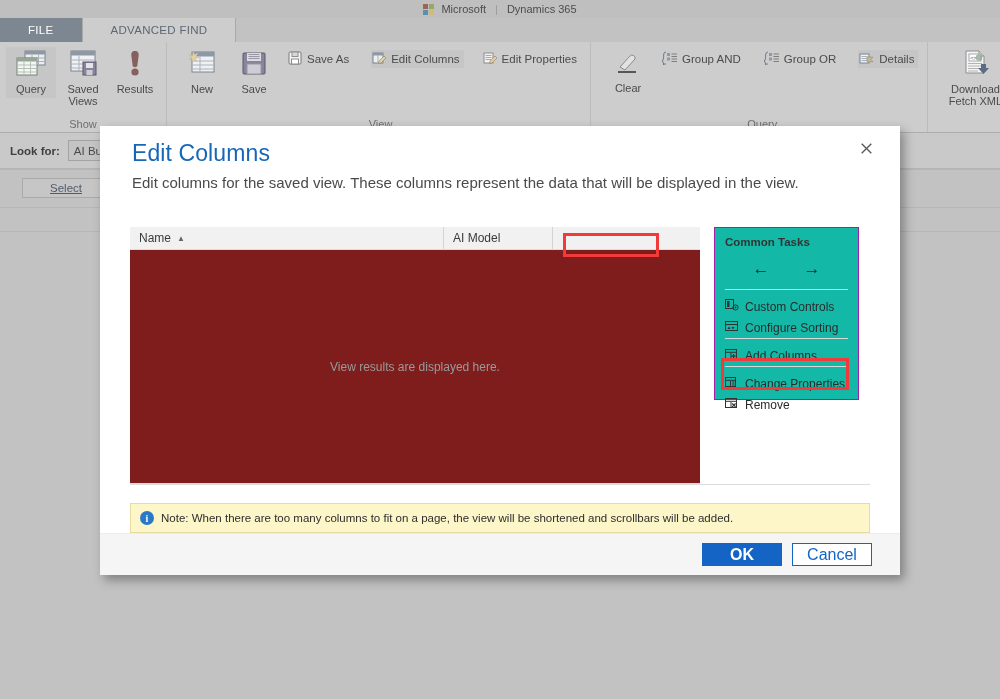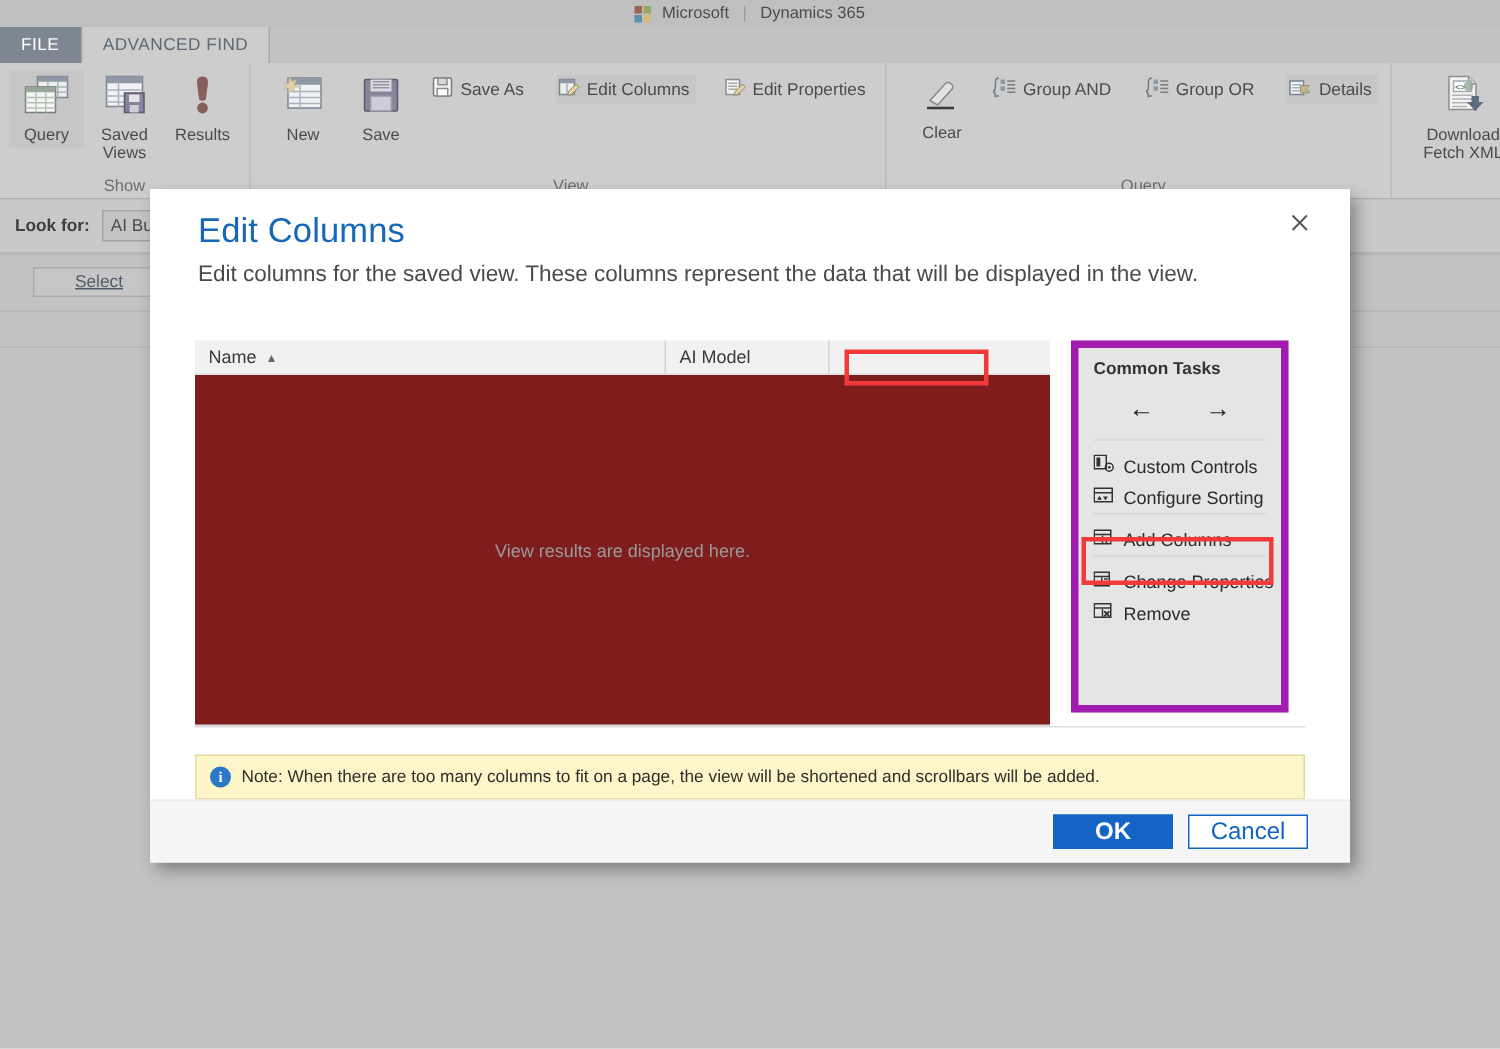--- a/index.html
+++ b/index.html
@@ -66,21 +66,21 @@
     height: 24px;
     background: #c2c2c2;
     border-bottom: 1px solid #a9a9a9;
     display: flex;
     align-items: stretch;
     font-size: 11.5px;
   }
   .tab {
     display: flex;
     align-items: center;
-    padding: 0 14px;
+    padding: 0 28px;
     letter-spacing: .3px;
   }
   .tab.file {
     background: #6b8aa6;
     color: #fff;
   }
   .tab.active {
     background: #cdcdcd;
     color: #4a6b8a;
     border-left: 1px solid #a9a9a9;
@@ -302,23 +302,23 @@
     border-bottom: 1px solid #dcdcdc;
   }
   .grid-empty {
     font-size: 12px;
     color: #9a9a9a;
   }
 
   
   .tasks {
     width: 145px;
-    height: 248px;
-    border: 5px solid #a21caf;
-    background: #e5e5e5;
+    height: 173px;
+    border: 1px solid #a21caf;
+    background: #14b8a6;
     padding: 8px 0 0 0;
     box-sizing: border-box;
     position: relative;
   }
   .tasks-title {
     font-size: 11.5px;
     font-weight: bold;
     color: #333;
     padding: 0 0 0 10px;
   }

